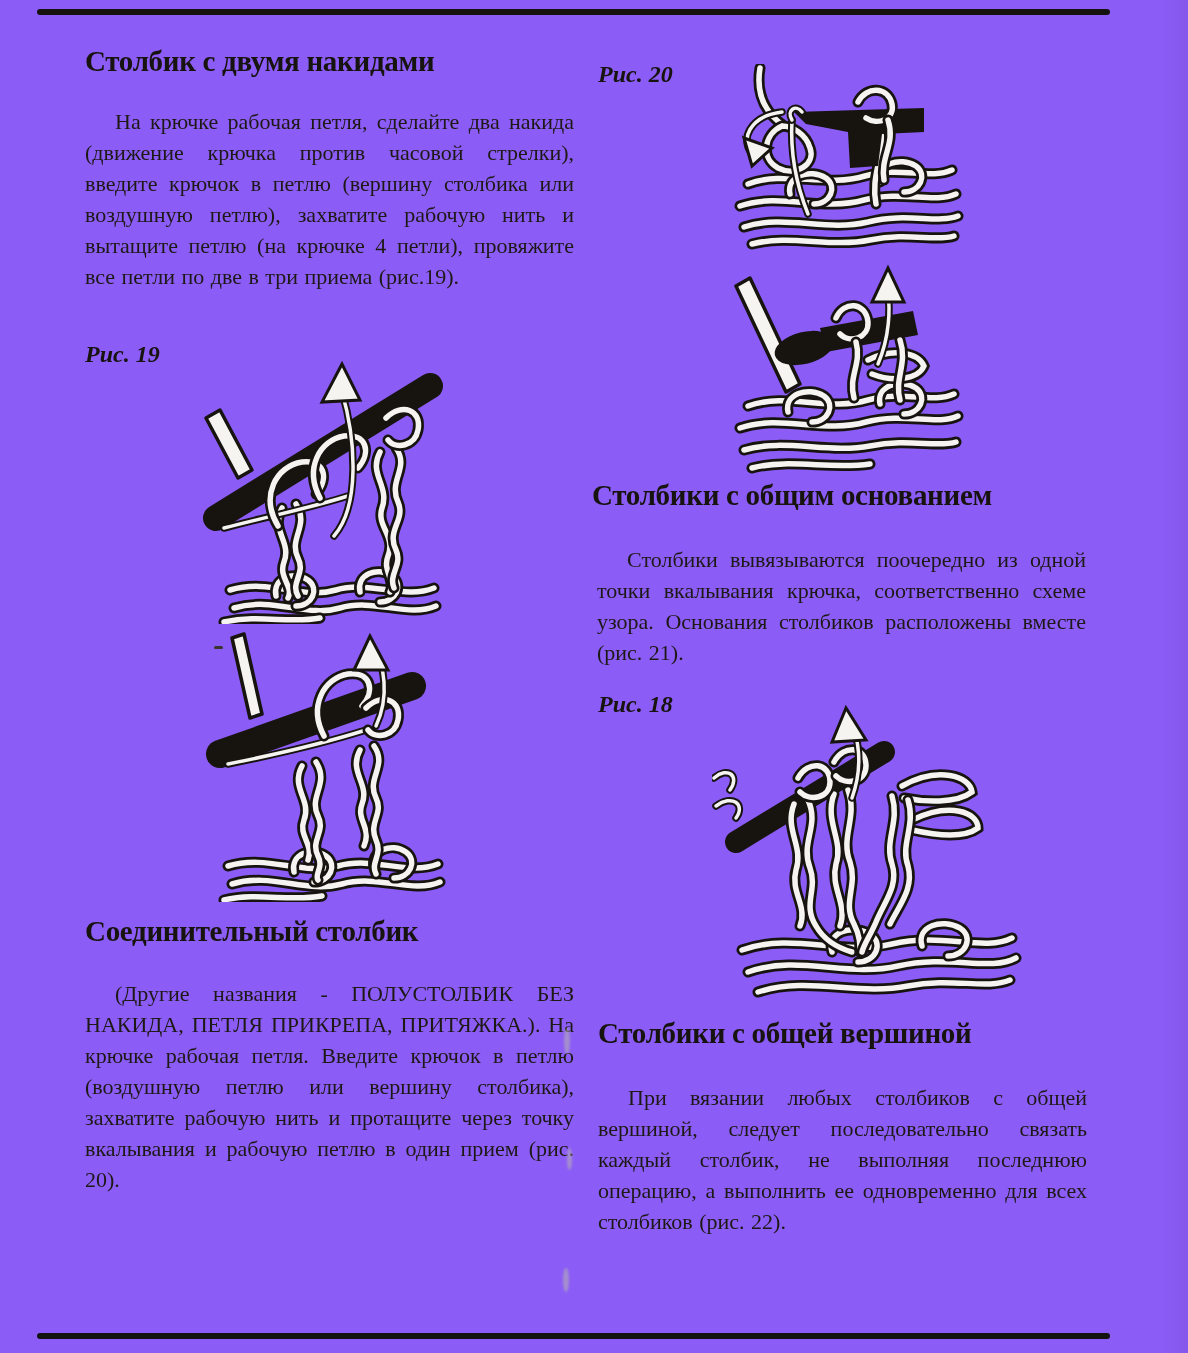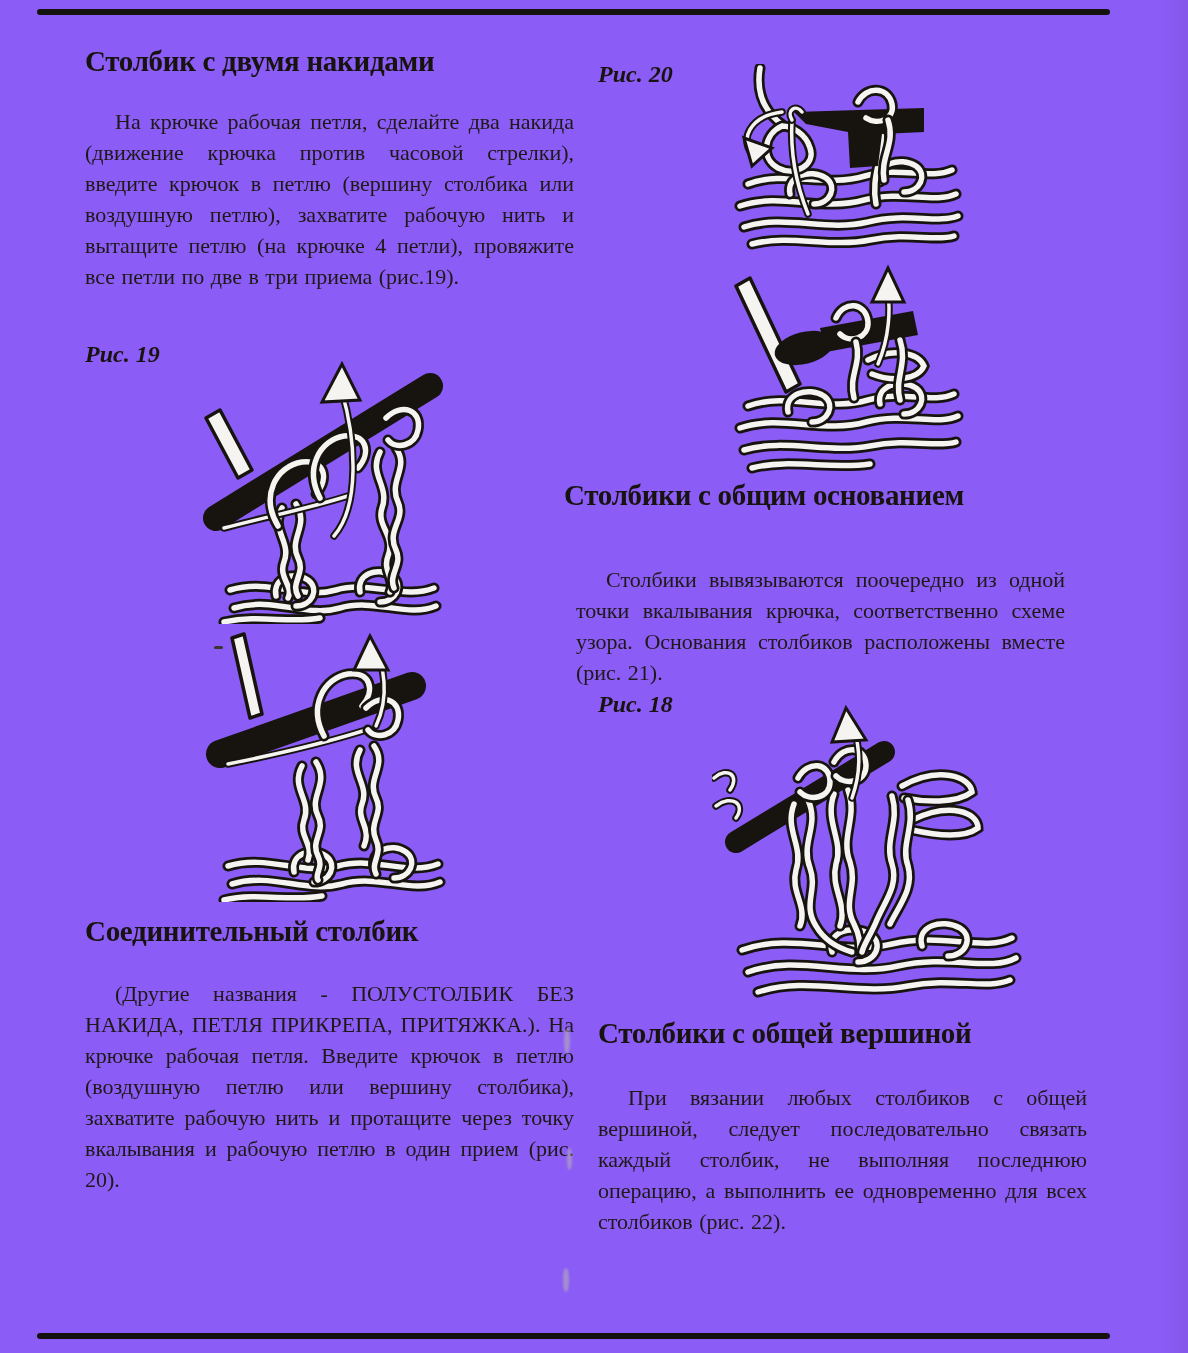--- a/index.html
+++ b/index.html
@@ -218,23 +218,23 @@
       <path class="yarn" d="M168,80 C176,104 162,118 168,140"></path>
         <path class="yarn-core" d="M168,80 C176,104 162,118 168,140"></path>
     </g>
     <g>
       <path class="yarn-thin" d="M146,104 C158,76 158,48 156,34"></path>
         <path class="yarn-thin-core" d="M146,104 C158,76 158,48 156,34"></path>
       <path class="arrowhead" d="M156,8 L140,42 L172,42 Z"></path>
     </g>
   </svg>
 
-  <div class="heading" style="left:564px;top:478px;text-align:right;">Столбики с общим основанием</div>
-
-  <div class="body" style="left:576px;top:544px;width:489px;margin-top:20px;">
+  <div class="heading" style="left:592px;top:478px;text-align:right;">Столбики с общим основанием</div>
+
+  <div class="body" style="left:597px;top:544px;width:489px;">
     <p>Столбики вывязываются поочередно из одной точки вкалывания крючка, соответственно схеме узора. Основания столбиков расположены вместе (рис. 21).</p>
   </div>
 
   <div class="figlabel" style="left:598px;top:690px;">Рис. 18</div>
 
   <svg class="fig" style="left:712px;top:700px;" width="315" height="300" viewBox="0 0 315 300">
     <g>
       <path class="yarn-thin" d="M2,78 C16,66 28,76 18,90"></path>
         <path class="yarn-thin-core" d="M2,78 C16,66 28,76 18,90"></path>
       <path class="yarn-thin" d="M4,106 C20,94 34,104 24,118"></path>

